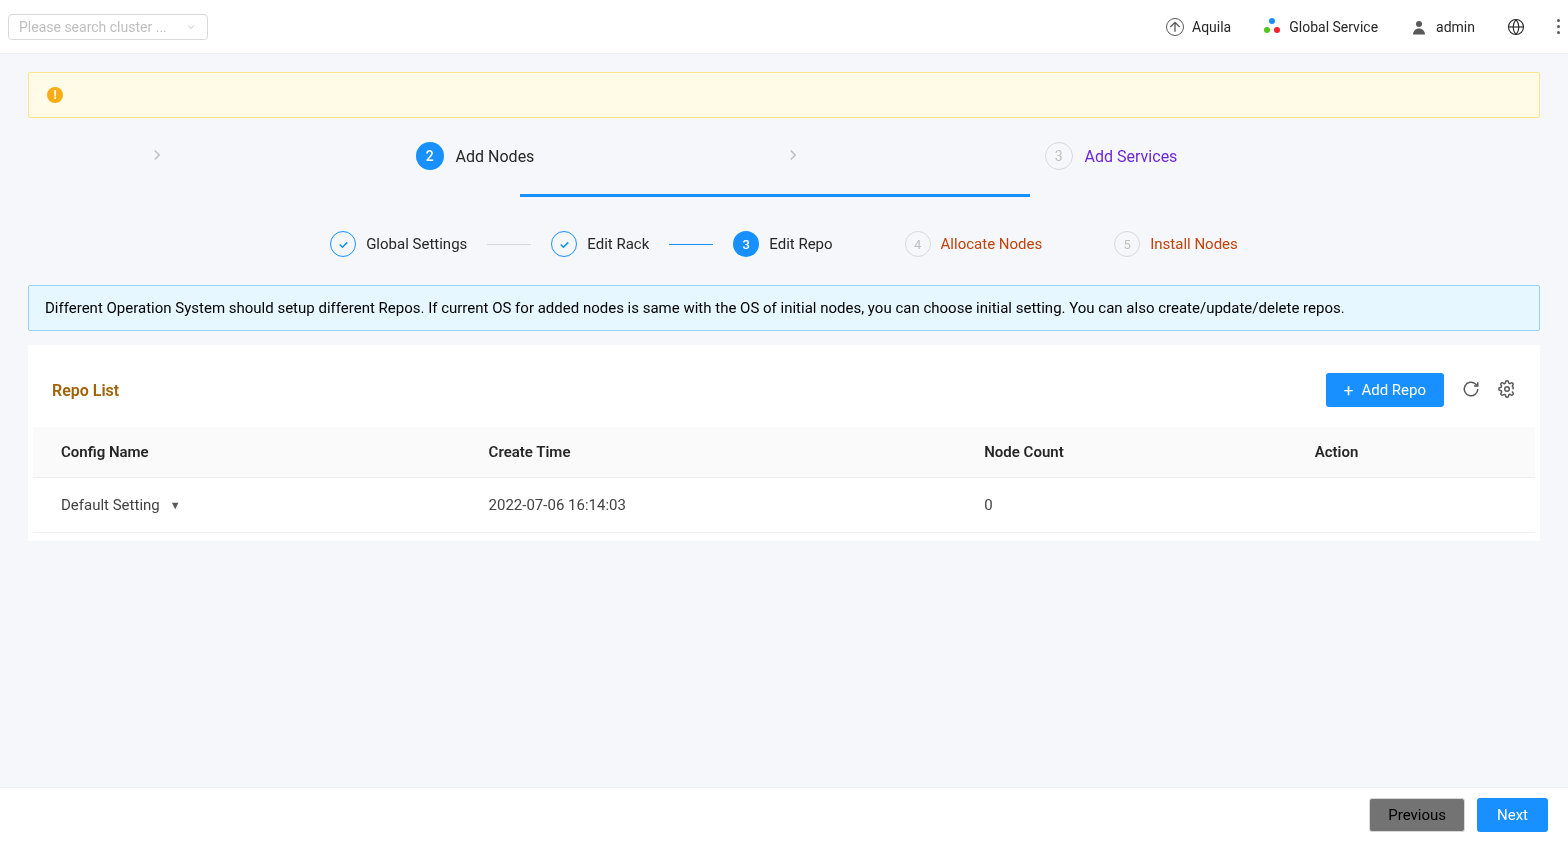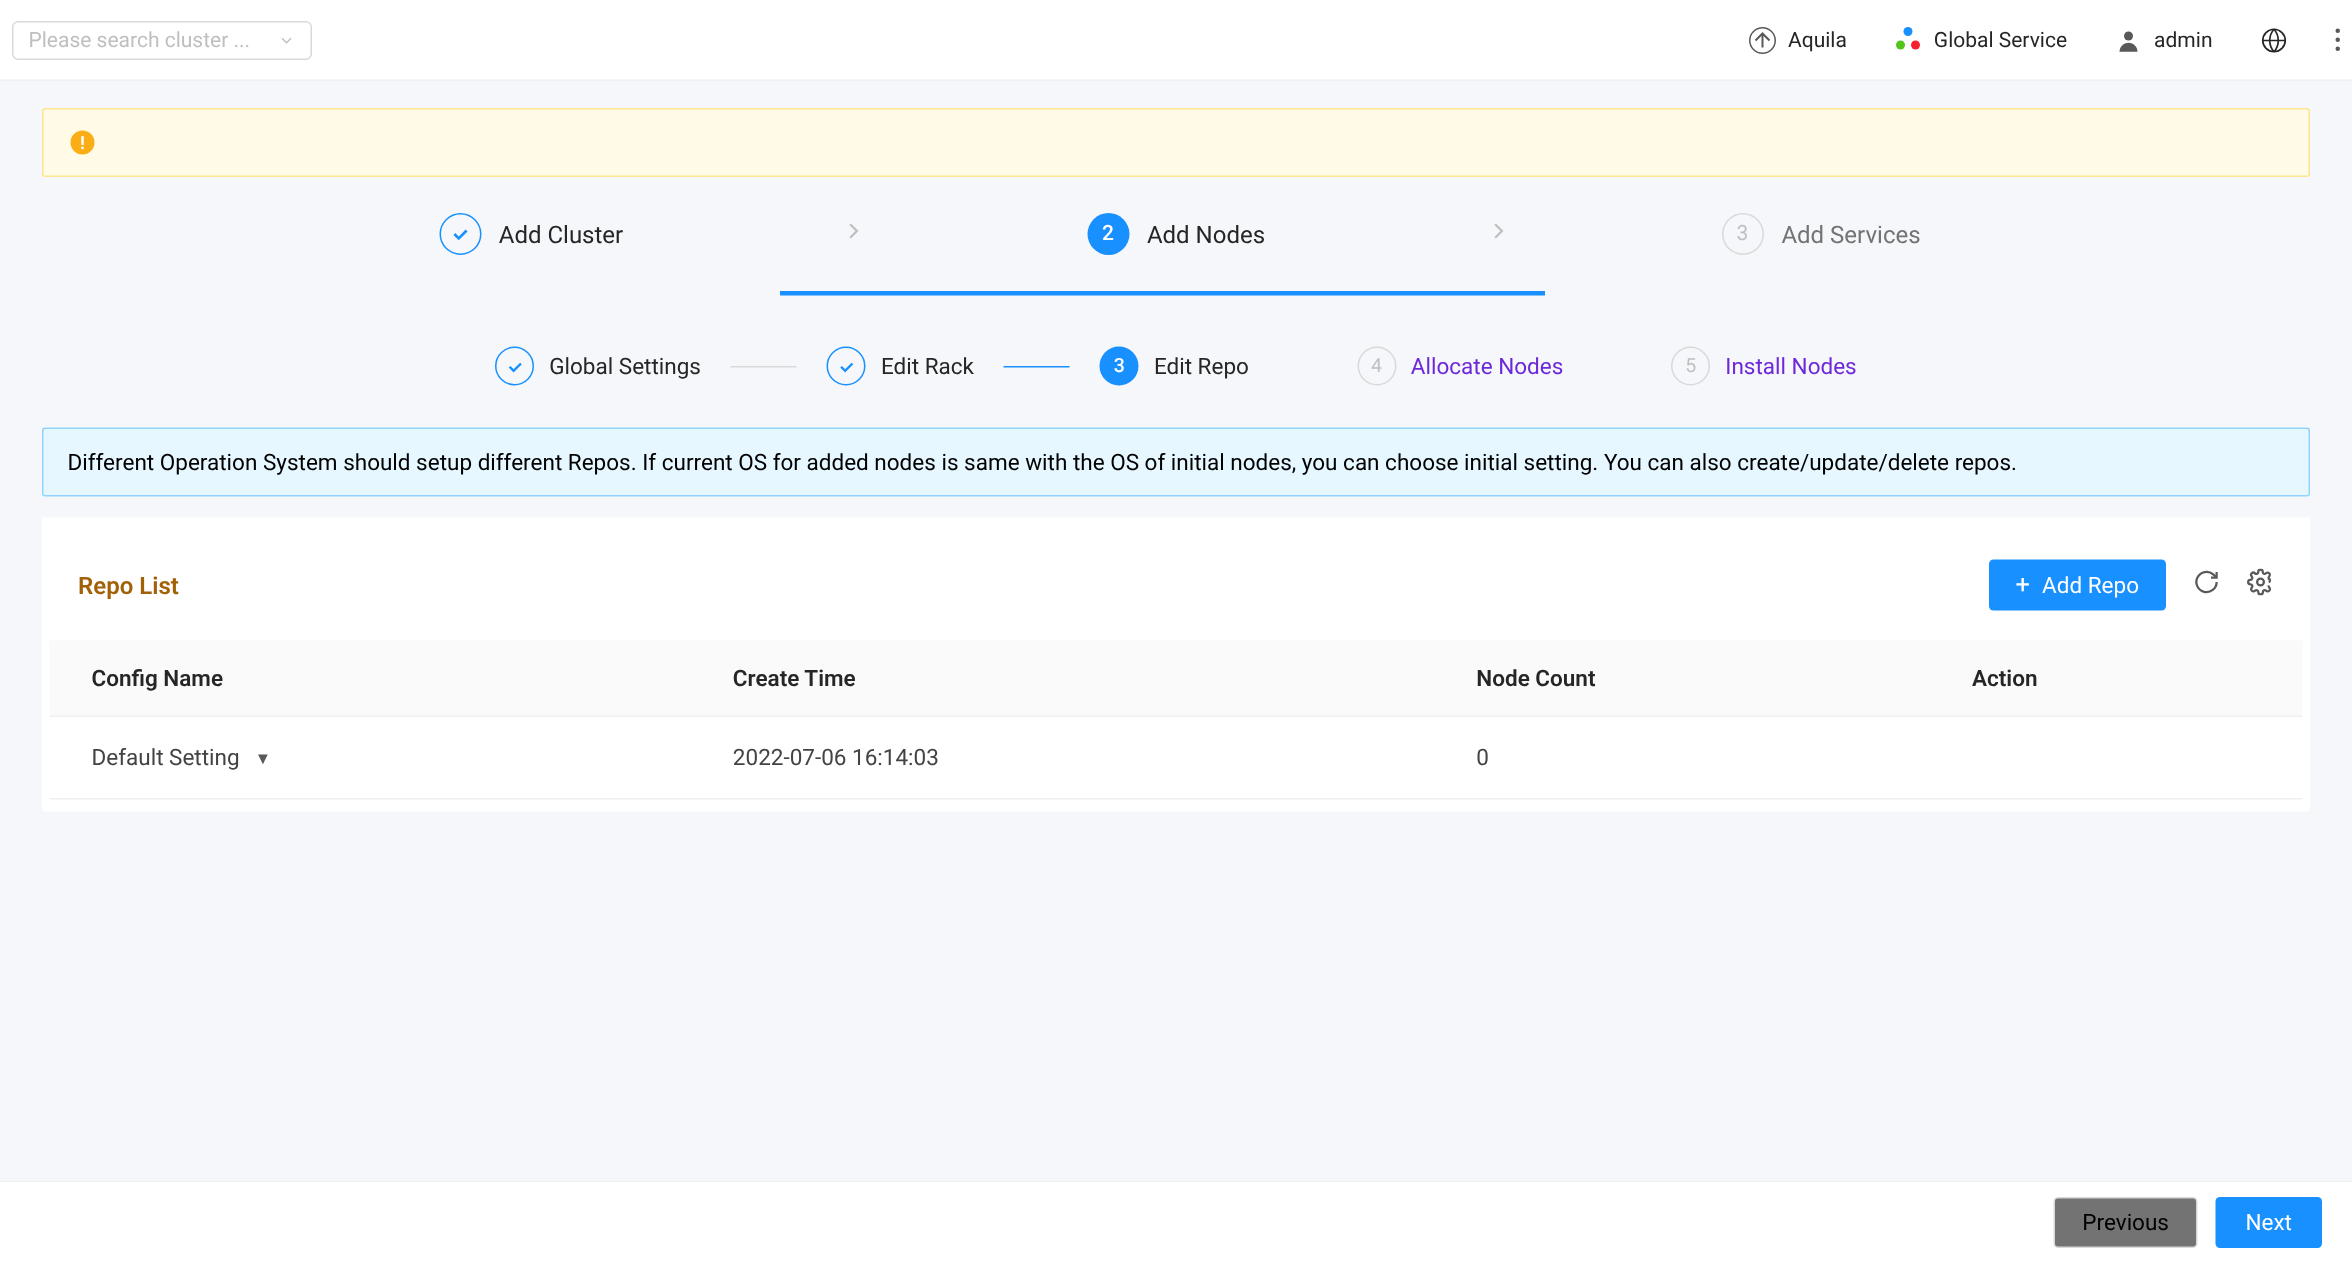--- a/index.html
+++ b/index.html
@@ -35,35 +35,35 @@
     .main-steps{display:flex;align-items:center;justify-content:space-around;margin-top:24px;padding:0 120px;}
     .mstep{display:flex;align-items:center;gap:12px;flex:1;justify-content:center;}
     .mstep-circle{width:28px;height:28px;border-radius:50%;display:flex;align-items:center;justify-content:center;font-size:14px;}
     .mstep-circle.done{border:1.5px solid #1890ff;color:#1890ff;}
     .mstep-circle.done svg{width:14px;height:14px;stroke:#1890ff;}
     .mstep-circle.active{background:#1890ff;color:#fff;font-weight:500;}
     .mstep-circle.pending{border:1.5px solid #d9d9d9;color:#bfbfbf;}
     .mstep-label{font-size:16px;}
     .mstep-label.active{color:#262626;}
     .mstep-label.done{color:#262626;}
-    .mstep-label.pending{color:#737373;}
+    .mstep-label.pending{color:#6d28d9;}
     .main-chev{color:#bfbfbf;}
     .main-chev svg{width:18px;height:18px;}
     .main-underline{border-bottom:3px solid #1890ff;height:30px;width:510px;margin:-3px auto 0;margin-left:492px;}
 
     
     .sub-steps{display:flex;align-items:center;justify-content:center;gap:8px;margin-top:34px;}
     .sstep{display:flex;align-items:center;gap:10px;}
     .sstep-circle{width:26px;height:26px;border-radius:50%;display:flex;align-items:center;justify-content:center;font-size:13px;}
     .sstep-circle.done{border:1.5px solid #1890ff;}
     .sstep-circle.done svg{width:13px;height:13px;stroke:#1890ff;}
     .sstep-circle.active{background:#1890ff;color:#fff;font-weight:500;}
     .sstep-circle.pending{border:1.5px solid #d9d9d9;color:#bfbfbf;}
     .sstep-label{font-size:15px;}
-    .sstep-label.pending{color:#6d28d9;}
+    .sstep-label.pending{color:#c2410c;}
     .sline{width:44px;height:1px;background:#d9d9d9;margin:0 12px;}
     .sline.blue{background:#1890ff;}
     .sgap{width:56px;}
 
     
     .info-banner{background:#e6f7ff;border:1px solid #91d5ff;border-radius:2px;padding:13px 16px;margin-top:28px;color:#000000;font-size:15px;}
 
     
     .card{background:#fff;margin-top:14px;border-radius:2px;padding:28px 0 8px;}
     .card-header{display:flex;align-items:center;justify-content:space-between;padding:0 24px 20px;}
@@ -147,28 +147,20 @@
   </div>
 </div>
 
 <div class="content">
 
   <div class="alert">
     <span class="alert-icon">!</span>
   </div>
 
   <div class="main-steps">
-    <div class="mstep">
-      <span class="mstep-circle done">
-          <svg viewBox="0 0 24 24" fill="none" stroke-width="3">
-            <polyline points="5 12 10 17 19 8"></polyline>
-          </svg>
-        </span>
-      <span class="mstep-label done">Add Cluster</span>
-    </div>
     <span class="main-chev"><svg viewBox="0 0 24 24" fill="none" stroke="#bfbfbf" stroke-width="2">
           <polyline points="9 6 15 12 9 18"></polyline>
         </svg></span>
     <div class="mstep">
       <span class="mstep-circle active">2</span>
       <span class="mstep-label active">Add Nodes</span>
     </div>
     <span class="main-chev"><svg viewBox="0 0 24 24" fill="none" stroke="#bfbfbf" stroke-width="2">
           <polyline points="9 6 15 12 9 18"></polyline>
         </svg></span>

